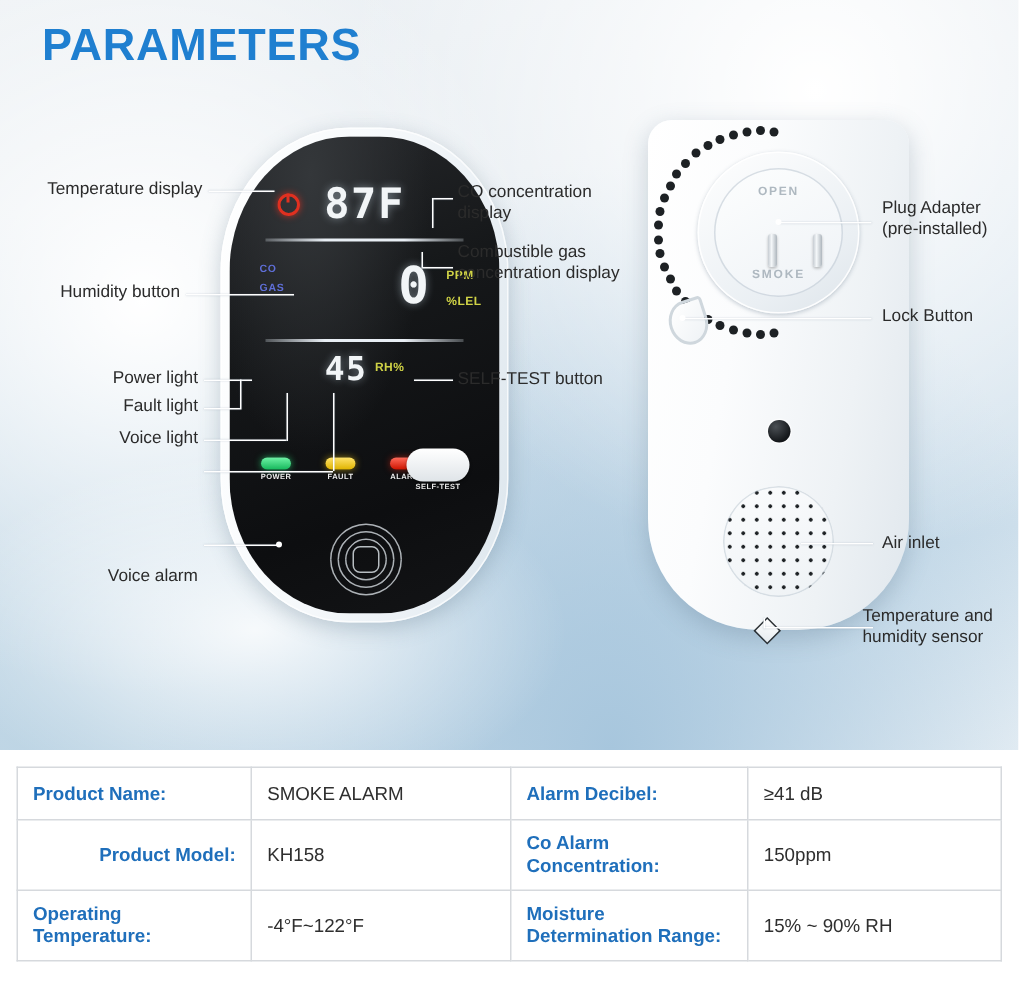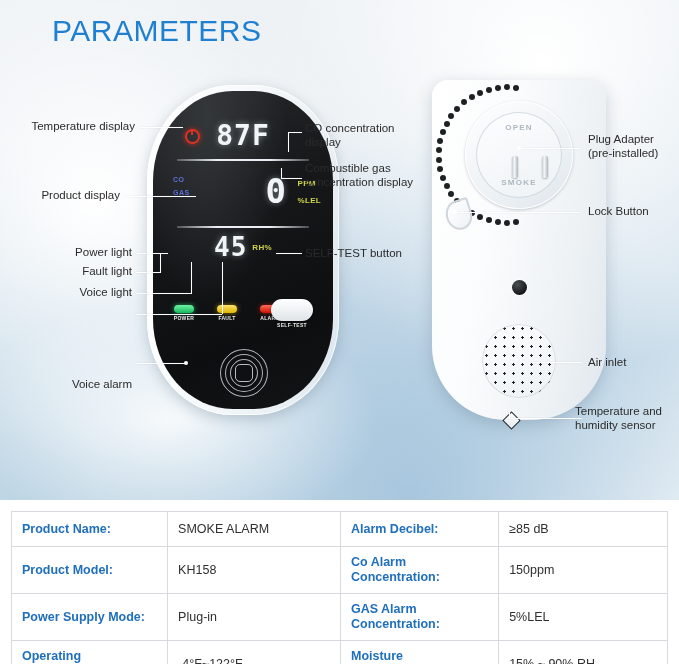--- a/index.html
+++ b/index.html
@@ -34,25 +34,24 @@
     left: -40px; top: 300px;
     width: 420px; height: 240px;
     background: radial-gradient(ellipse at center, rgba(255,255,255,.85) 0%, rgba(255,255,255,0) 70%);
     pointer-events: none;
   }
 
   .page-title {
     position: absolute;
     left: 28px; top: 14px;
     font-size: 30px;
-    font-weight: normal;
+    font-weight: bold;
     letter-spacing: .5px;
     color: #1f7fd0;
     z-index: 30;
-    margin-left: 24px;
   }
 
   
   #device-front {
     position: absolute;
     left: 147px; top: 85px;
     width: 192px; height: 330px;
     border-radius: 86px / 96px;
     background: linear-gradient(100deg,#ffffff 0%,#f7fafc 40%,#e9eff4 78%,#dbe5ec 100%);
     box-shadow: 0 4px 14px rgba(80,105,125,.30), 0 0 0 1px rgba(255,255,255,.7) inset;
@@ -140,21 +139,21 @@
     text-align: left;
   }
 
   
   .row-hum {
     position: absolute;
     left: 0; right: 0; top: 140px;
     height: 34px;
     text-align: center;
   }
-  .hum-val { font-size: 26px; line-height: 32px; }
+  .hum-val { font-size: 22px; line-height: 32px; }
   .hum-unit {
     font-size: 8px;
     font-weight: bold;
     color: #cfd246;
     vertical-align: super;
     margin-left: 5px;
     letter-spacing: .3px;
     font-family: "Liberation Sans", sans-serif;
   }
 
@@ -534,21 +533,21 @@
 
   <div class="leader leader-h" style="left:519px;top:148px;width:62px;"></div>
   <div class="dot-end" style="left:517px;top:146px;"></div>
   <div class="leader leader-h" style="left:455px;top:212px;width:126px;"></div>
   <div class="dot-end" style="left:453px;top:210px;"></div>
   <div class="leader leader-h" style="left:534px;top:362px;width:48px;"></div>
   <div class="leader leader-h" style="left:509px;top:418px;width:73px;"></div>
   <div class="leader leader-v" style="left:509px;top:412px;height:7px;"></div>
 
   <div class="callout right-al" style="left:0;top:120px;width:135px;">Temperature display</div>
-  <div class="callout right-al" style="left:0;top:189px;width:120px;">Product display</div>
+  <div class="callout right-al" style="left:0;top:189px;width:120px;">Humidity button</div>
   <div class="callout right-al" style="left:0;top:246px;width:132px;">Power light</div>
   <div class="callout right-al" style="left:0;top:265px;width:132px;">Fault light</div>
   <div class="callout right-al" style="left:0;top:286px;width:132px;">Voice light</div>
   <div class="callout right-al" style="left:0;top:356px;width:132px;margin-top:22px;">Voice alarm</div>
 
   <div class="callout" style="left:305px;top:122px;width:110px;">CO concentration
 display</div>
   <div class="callout" style="left:305px;top:162px;width:125px;">Combustible gas
 concentration display</div>
   <div class="callout" style="left:305px;top:247px;width:120px;">SELF-TEST button</div>
@@ -561,35 +560,28 @@
 humidity sensor</div>
 
 </div>
 
 <table id="spec-table">
   <tbody id="spec-body">
       <tr>
         <td class="k" style="white-space: pre-line;">Product Name:</td>
         <td class="v" style="white-space: pre-line;">SMOKE ALARM</td>
         <td class="k" style="white-space: pre-line;">Alarm Decibel:</td>
-        <td class="v" style="white-space: pre-line;">≥85 dB</td>
+        <td class="v" style="white-space: pre-line;">≥41 dB</td>
       </tr>
       <tr>
-        <td class="k" style="white-space: pre-line;">Product Model:</td>
+        <td class="k" style="white-space: pre-line; text-align: right;">Product Model:</td>
         <td class="v" style="white-space: pre-line;">KH158</td>
         <td class="k" style="white-space: pre-line;">Co Alarm
 Concentration:</td>
         <td class="v" style="white-space: pre-line;">150ppm</td>
-      </tr>
-      <tr>
-        <td class="k" style="white-space: pre-line;">Power Supply Mode:</td>
-        <td class="v" style="white-space: pre-line;">Plug-in</td>
-        <td class="k" style="white-space: pre-line;">GAS Alarm
-Concentration:</td>
-        <td class="v" style="white-space: pre-line;">5%LEL</td>
       </tr>
       <tr>
         <td class="k" style="white-space: pre-line;">Operating Temperature:</td>
         <td class="v" style="white-space: pre-line;">-4°F~122°F</td>
         <td class="k" style="white-space: pre-line;">Moisture
 Determination Range:</td>
         <td class="v" style="white-space: pre-line;">15% ~ 90% RH</td>
       </tr>
     </tbody>
 </table>

